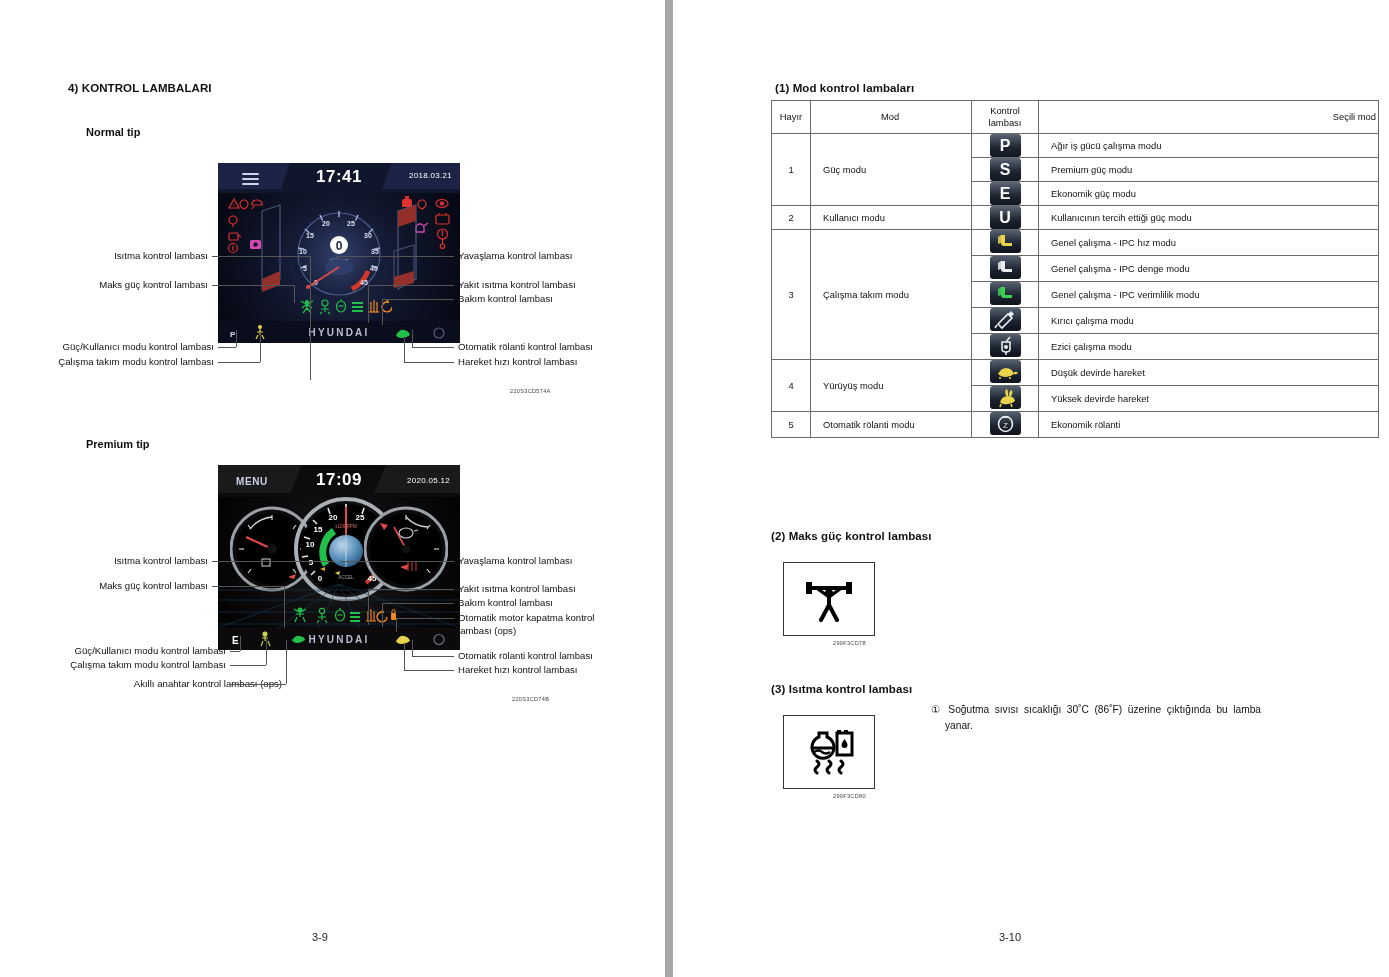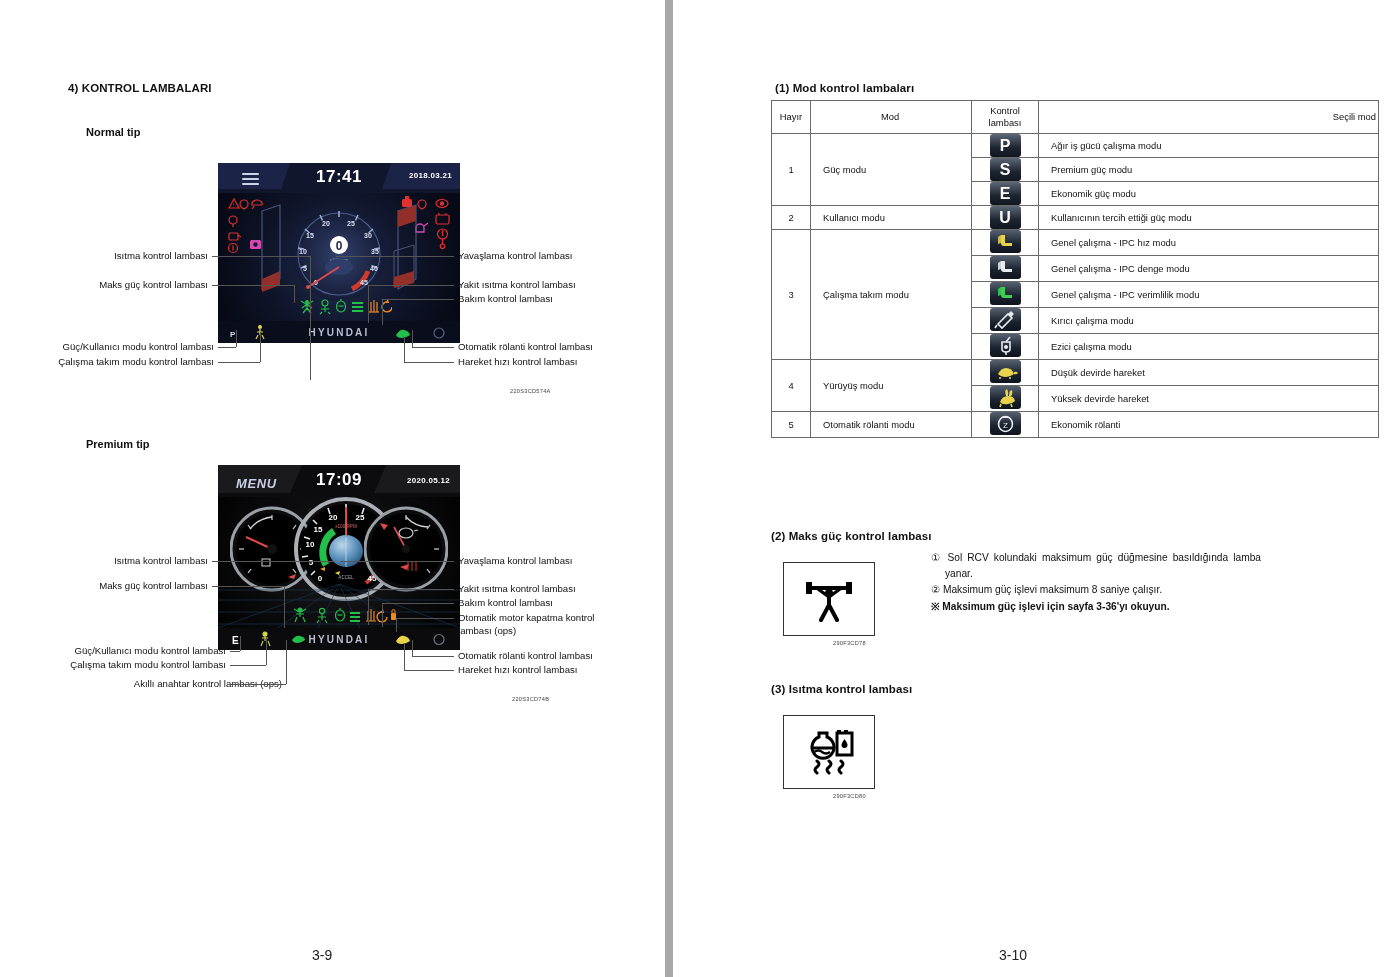--- a/index.html
+++ b/index.html
@@ -30,24 +30,24 @@
     background:#050505;
     background-image:
       radial-gradient(circle at 50% 52%, #1a1a1c 0%, #0a0a0c 55%, #000 100%);
   }
   .tb-seg{position:absolute;top:0;height:26px;background:#1a2142;}
   .tb-clock{
     position:absolute;left:0;right:0;top:4px;text-align:center;
     color:#fff;font-weight:bold;font-size:17px;letter-spacing:.5px;
   }
   .tb-date{
-    position:absolute;right:8px;top:8px;color:#fff;font-weight:bold;font-size:8px;
+    position:absolute;right:8px;top:8px;color:#fff;font-weight:normal;font-size:8px;
     letter-spacing:.3px;
   }
-  .tb-menu{position:absolute;left:14px;top:8px;color:#c9cfe4;font-size:13px;font-weight:bold;letter-spacing:.6px;font-style:italic;}
+  .tb-menu{position:absolute;left:14px;top:8px;color:#c9cfe4;font-size:10px;font-weight:bold;letter-spacing:.6px;}
   .hamburger{position:absolute;left:24px;top:10px;width:17px;}
   .hamburger i{display:block;height:2px;background:#cdd4ea;margin-bottom:3px;border-radius:1px;}
   .brand{
     position:absolute;left:0;right:0;bottom:5px;text-align:center;
     color:#b9bfd0;font-weight:bold;font-size:10px;letter-spacing:2.2px;
   }
   .botbar{position:absolute;left:0;right:0;bottom:0;height:22px;background:#0a0d1c;}
   .botbar-p{background:#0b0b0d;}
   .gaugewrap{position:absolute;}
 
@@ -84,21 +84,21 @@
   }
   .badge-ic svg{position:absolute;left:0;top:0;}
 
   .iconbox{
     position:absolute;border:1px solid #333;background:#fff;
     display:flex;align-items:center;justify-content:center;
   }
   .numlist{position:absolute;font-size:10.2px;line-height:15.5px;color:#111;}
   .numlist p{margin:0 0 1px 0;padding-left:14px;text-indent:-14px;text-align:justify;}
   .numlist p.note{font-weight:bold;}
-  .pagenum{position:absolute;font-size:14px;color:#222;margin-top:16px;}
+  .pagenum{position:absolute;font-size:11px;color:#222;}
 </style>
 </head>
 <body>
 
 <div class="spread">
 
   <div class="page page-left">
 
     <div class="h-section" style="left:68px;top:82px;">4) KONTROL LAMBALARI</div>
 
@@ -628,41 +628,37 @@
         <rect x="4" y="6" width="6" height="12" fill="#000"></rect>
         <rect x="44" y="6" width="6" height="12" fill="#000"></rect>
         <rect x="10" y="10" width="34" height="4" fill="#000"></rect>
         <circle cx="27" cy="17" r="4" fill="#000"></circle>
         <path d="M27 21 L16 13 M27 21 L38 13" stroke="#000" stroke-width="3.4" fill="none" stroke-linecap="round"></path>
         <path d="M27 20 v10" stroke="#000" stroke-width="4"></path>
         <path d="M27 29 L19 44 M27 29 L35 44" stroke="#000" stroke-width="4" fill="none" stroke-linecap="round"></path>
       </svg>
     </div>
     <div class="figcode" style="left:160px;top:640px;">290F3CD78</div>
-    <div class="numlist" style="left:258px;top:550px;width:330px;">
-      <p>① Sol RCV kolundaki maksimum güç düğmesine basıldığında lamba yanar.</p>
-      <p>② Maksimum güç işlevi maksimum 8 saniye çalışır.</p>
-      <p class="note">※ Maksimum güç işlevi için sayfa 3-36'yı okuyun.</p>
-    </div>
 
     <div class="h-section" style="left:98px;top:683px;">(3) Isıtma kontrol lambası</div>
     <div class="iconbox" style="left:110px;top:715px;width:90px;height:72px;">
       <svg width="56" height="50" viewBox="0 0 56 50">
         <path d="M18 6 h8 v4 a11 11 0 1 1 -8 0z" fill="none" stroke="#000" stroke-width="3"></path>
         <path d="M10 21 h22" stroke="#000" stroke-width="3"></path>
         <path d="M13 25 q5 -3 8 0 q4 3 8 0" stroke="#000" stroke-width="2.4" fill="none"></path>
         <rect x="36" y="6" width="15" height="22" fill="none" stroke="#000" stroke-width="3"></rect>
         <path d="M36 6 v-3 h4 v3 M43 6 v-3 h4 v3" fill="#000"></path>
         <path d="M43.5 12 q3 4 3 6 a3 3 0 1 1 -6 0 q0 -2 3 -6z" fill="#000"></path>
         <g stroke="#000" stroke-width="3" fill="none" stroke-linecap="round">
           <path d="M16 34 q4 3 0 6 q-4 3 0 6"></path>
           <path d="M28 34 q4 3 0 6 q-4 3 0 6"></path>
           <path d="M40 34 q4 3 0 6 q-4 3 0 6"></path>
         </g>
       </svg>
     </div>
     <div class="figcode" style="left:160px;top:793px;">290F3CD80</div>
     <div class="numlist" style="left:258px;top:702px;width:330px;">
+      <p>① Soğutma sıvısı sıcaklığı 30˚C (86˚F) üzerine çıktığında bu lamba yanar.</p>
     </div>
 
     <div class="pagenum" style="left:326px;top:931px;">3-10</div>
   </div>
 </div>
 
 </body></html>

